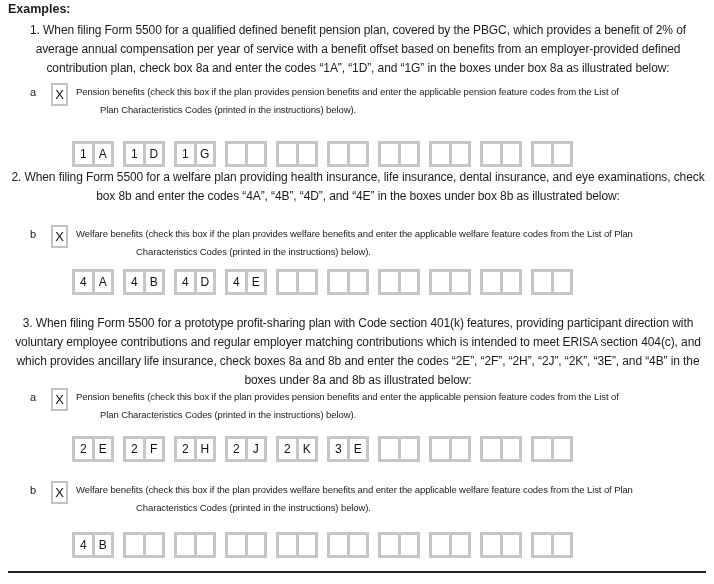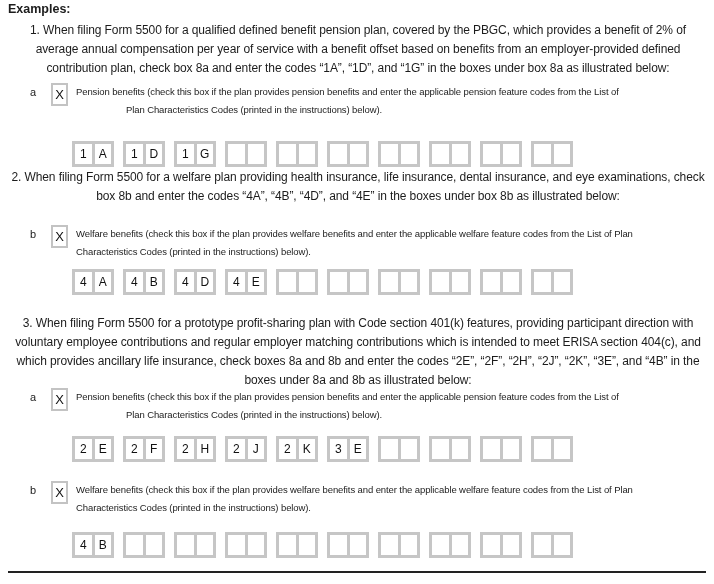--- a/index.html
+++ b/index.html
@@ -16,22 +16,22 @@
   .item{position:absolute;left:0;top:0;width:714px;height:36px;}
   .item .letter{position:absolute;left:30px;top:2px;font-size:11px;}
   .checkbox{
     position:absolute;left:51px;top:-1px;width:13px;height:19px;
     border:2px solid #c3c3c3;background:#fff;display:flex;
     align-items:center;justify-content:center;font-size:13px;color:#111;
   }
   .item .label{position:absolute;left:76px;top:2px;width:628px;}
   .l1{white-space:nowrap;font-size:9.5px;letter-spacing:-0.1px;}
   .l2{white-space:nowrap;font-size:9.5px;letter-spacing:-0.1px;margin-top:6.5px;}
-  .l2.indent-pension{margin-left:50px;}
-  .l2.indent-welfare{}
+  .l2.indent-pension{margin-left:24px;}
+  .l2.indent-welfare{margin-left:60px;}
   .code-row{position:absolute;left:72px;display:flex;gap:9px;}
   .pair{
     box-sizing:border-box;width:42px;height:26px;background:#c6c6c6;
     padding:3px;display:flex;gap:3px;
   }
   .cell{
     flex:1;background:#ffffff;display:flex;align-items:center;justify-content:center;
     font-size:12px;color:#111;
   }
   .hrule{position:absolute;left:8px;top:571px;width:698px;height:2px;background:#222;}

